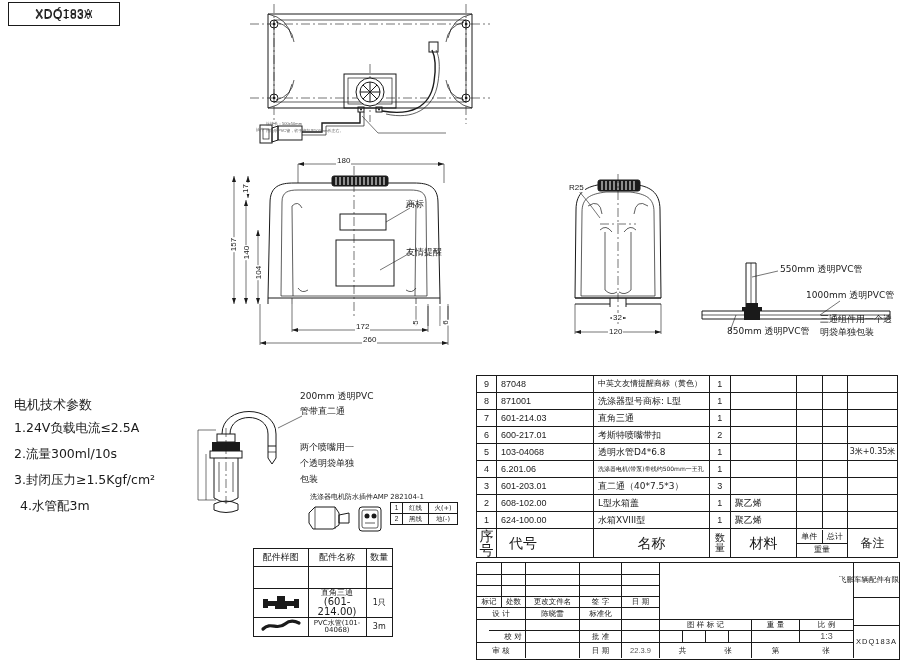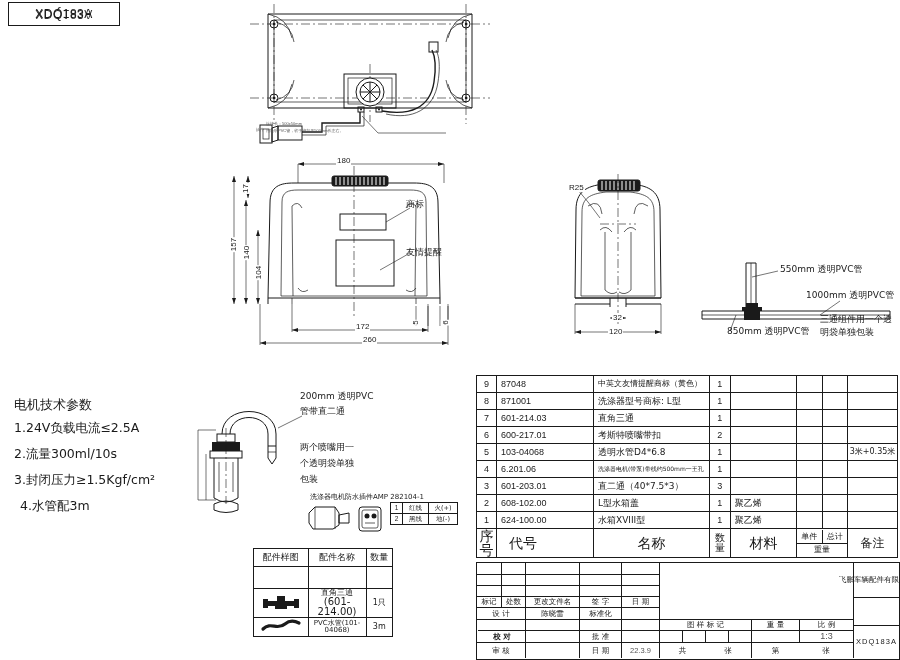--- a/index.html
+++ b/index.html
@@ -548,21 +548,21 @@
   <div class="cell bt cn" style="left:0;top:44px;width:48px;height:12px;">设 计</div>
   <div class="cell bt bl cn" style="left:48px;top:44px;width:54px;height:12px;">陈晓雷</div>
   <div class="cell bt bl cn" style="left:102px;top:44px;width:42px;height:12px;">标准化</div>
   <div class="cell bt bl" style="left:144px;top:44px;width:38px;height:12px;"></div>
 
   <div class="cell bt" style="left:0;top:56px;width:48px;height:11px;"></div>
   <div class="cell bt bl" style="left:48px;top:56px;width:54px;height:11px;"></div>
   <div class="cell bt bl" style="left:102px;top:56px;width:42px;height:11px;"></div>
   <div class="cell bt bl" style="left:144px;top:56px;width:38px;height:11px;"></div>
 
-  <div class="cell bt cn" style="left:1px;top:67px;width:48px;height:12px;font-weight:bold;">校 对</div>
+  <div class="cell bt cn" style="left:12px;top:67px;width:48px;height:12px;">校 对</div>
   <div class="cell bt bl" style="left:48px;top:67px;width:54px;height:12px;"></div>
   <div class="cell bt bl cn" style="left:102px;top:67px;width:42px;height:12px;">批 准</div>
   <div class="cell bt bl" style="left:144px;top:67px;width:38px;height:12px;"></div>
 
   <div class="cell bt cn" style="left:0;top:79px;width:48px;height:16px;">审 核</div>
   <div class="cell bt bl" style="left:48px;top:79px;width:54px;height:16px;"></div>
   <div class="cell bt bl cn" style="left:102px;top:79px;width:42px;height:16px;">日 期</div>
   <div class="cell bt bl" style="left:144px;top:79px;width:38px;height:16px;color:#555;">22.3.9</div>
 
   <div class="cell bl" style="left:182px;top:0;width:194px;height:56px;"></div>

